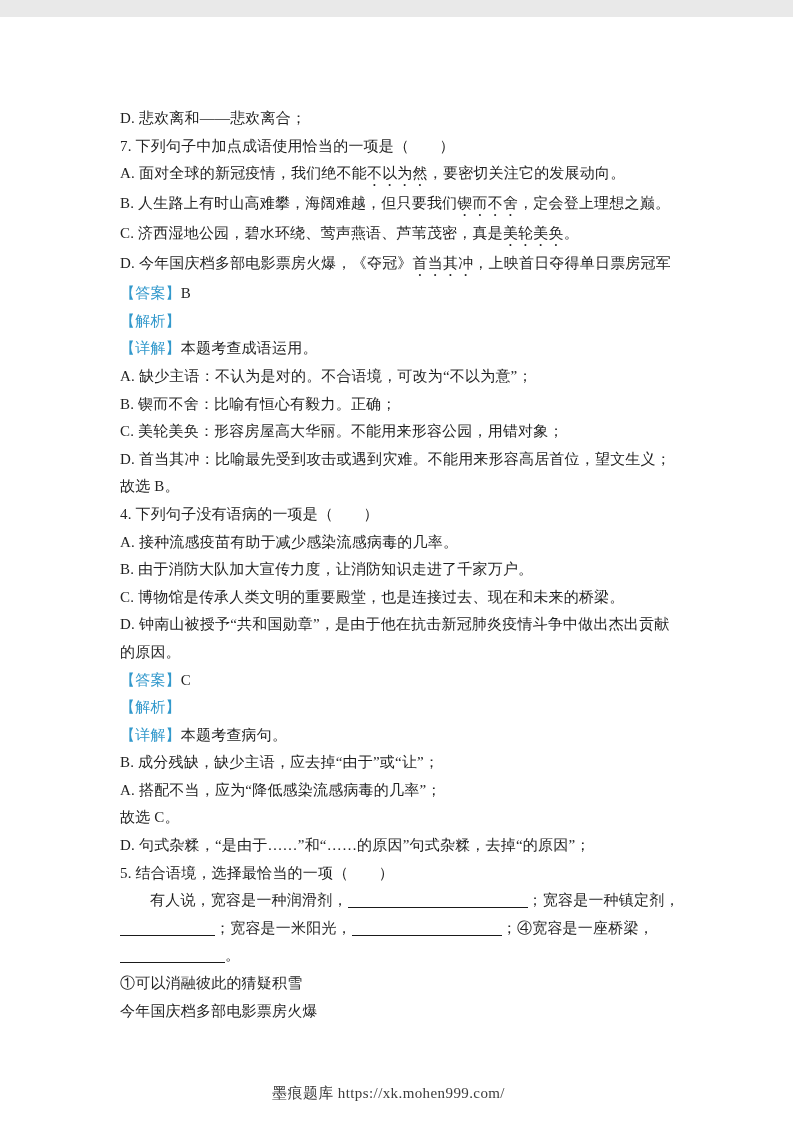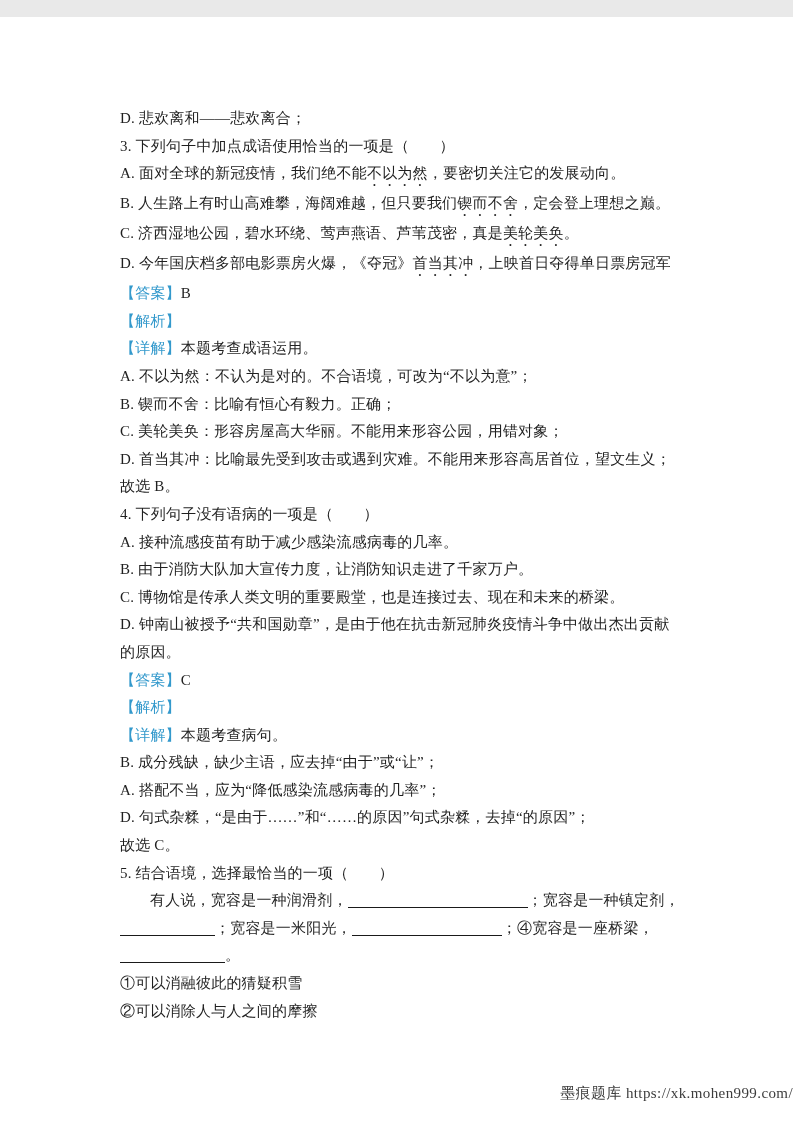--- a/index.html
+++ b/index.html
@@ -38,60 +38,60 @@
   }
   .blank {
     display: inline-block;
     height: 12px;
     margin-bottom: -3px;
     border-bottom: 1px solid #1a1a1a;
   }
   .footer {
     position: absolute;
     left: 0;
-    right: 0;
+    right: 16px;
     bottom: 36px;
-    text-align: right;
+    text-align: center;
     font-size: 15px;
     color: #3c3c3c;
     letter-spacing: 0.4px;
   }
 </style>
 </head>
 <body>
 
 <div class="page">
   <div class="doc-body">
       <p class="line"><span class="txt">D. 悲欢离和——悲欢离合；</span></p>
-      <p class="line"><span class="txt">3. 下列句子中加点成语使用恰当的一项是（　　）</span></p>
+      <p class="line"><span class="txt">7. 下列句子中加点成语使用恰当的一项是（　　）</span></p>
       <p class="line"><span class="txt">A. 面对全球的新冠疫情，我们绝不能</span><span class="em-dots">不以为然</span><span class="txt">，要密切关注它的发展动向。</span></p>
       <p class="line"><span class="txt">B. 人生路上有时山高难攀，海阔难越，但只要我们</span><span class="em-dots">锲而不舍</span><span class="txt">，定会登上理想之巅。</span></p>
       <p class="line"><span class="txt">C. 济西湿地公园，碧水环绕、莺声燕语、芦苇茂密，真是</span><span class="em-dots">美轮美奂</span><span class="txt">。</span></p>
       <p class="line"><span class="txt">D. 今年国庆档多部电影票房火爆，《夺冠》</span><span class="em-dots">首当其冲</span><span class="txt">，上映首日夺得单日票房冠军</span></p>
       <p class="line"><span class="ans-label">【答案】</span><span class="txt">B</span></p>
       <p class="line"><span class="ans-label">【解析】</span></p>
       <p class="line"><span class="ans-label">【详解】</span><span class="txt">本题考查成语运用。</span></p>
-      <p class="line"><span class="txt">A. 不以为然：不认为是对的。不合语境，可改为“不以为意”；</span></p>
+      <p class="line"><span class="txt">A. 缺少主语：不认为是对的。不合语境，可改为“不以为意”；</span></p>
       <p class="line"><span class="txt">B. 锲而不舍：比喻有恒心有毅力。正确；</span></p>
       <p class="line"><span class="txt">C. 美轮美奂：形容房屋高大华丽。不能用来形容公园，用错对象；</span></p>
       <p class="line"><span class="txt">D. 首当其冲：比喻最先受到攻击或遇到灾难。不能用来形容高居首位，望文生义；</span></p>
       <p class="line"><span class="txt">故选 B。</span></p>
       <p class="line"><span class="txt">4. 下列句子没有语病的一项是（　　）</span></p>
       <p class="line"><span class="txt">A. 接种流感疫苗有助于减少感染流感病毒的几率。</span></p>
       <p class="line"><span class="txt">B. 由于消防大队加大宣传力度，让消防知识走进了千家万户。</span></p>
       <p class="line"><span class="txt">C. 博物馆是传承人类文明的重要殿堂，也是连接过去、现在和未来的桥梁。</span></p>
       <p class="line"><span class="txt">D. 钟南山被授予“共和国勋章”，是由于他在抗击新冠肺炎疫情斗争中做出杰出贡献的原因。</span></p>
       <p class="line"><span class="ans-label">【答案】</span><span class="txt">C</span></p>
       <p class="line"><span class="ans-label">【解析】</span></p>
       <p class="line"><span class="ans-label">【详解】</span><span class="txt">本题考查病句。</span></p>
       <p class="line"><span class="txt">B. 成分残缺，缺少主语，应去掉“由于”或“让”；</span></p>
       <p class="line"><span class="txt">A. 搭配不当，应为“降低感染流感病毒的几率”；</span></p>
+      <p class="line"><span class="txt">故选 C。</span></p>
       <p class="line"><span class="txt">D. 句式杂糅，“是由于……”和“……的原因”句式杂糅，去掉“的原因”；</span></p>
-      <p class="line"><span class="txt">故选 C。</span></p>
       <p class="line"><span class="txt">5. 结合语境，选择最恰当的一项（　　）</span></p>
       <p class="line indent"><span class="txt">有人说，宽容是一种润滑剂，</span><span class="blank" style="width: 180px;"></span><span class="txt">；宽容是一种镇定剂，</span><span class="blank" style="width: 95px;"></span><span class="txt">；宽容是一米阳光，</span><span class="blank" style="width: 150px;"></span><span class="txt">；④宽容是一座桥梁，</span><span class="blank" style="width: 105px;"></span><span class="txt">。</span></p>
       <p class="line"><span class="txt">①可以消融彼此的猜疑积雪</span></p>
-      <p class="line"><span class="txt">②可以消除人与人之间的摩擦</span></p>
+      <p class="line"><span class="txt">今年国庆档多部电影票房火爆</span></p>
     </div>
   <div class="footer">
     <span>墨痕题库 https://xk.mohen999.com/</span>
   </div>
 </div>
 
 </body></html>

